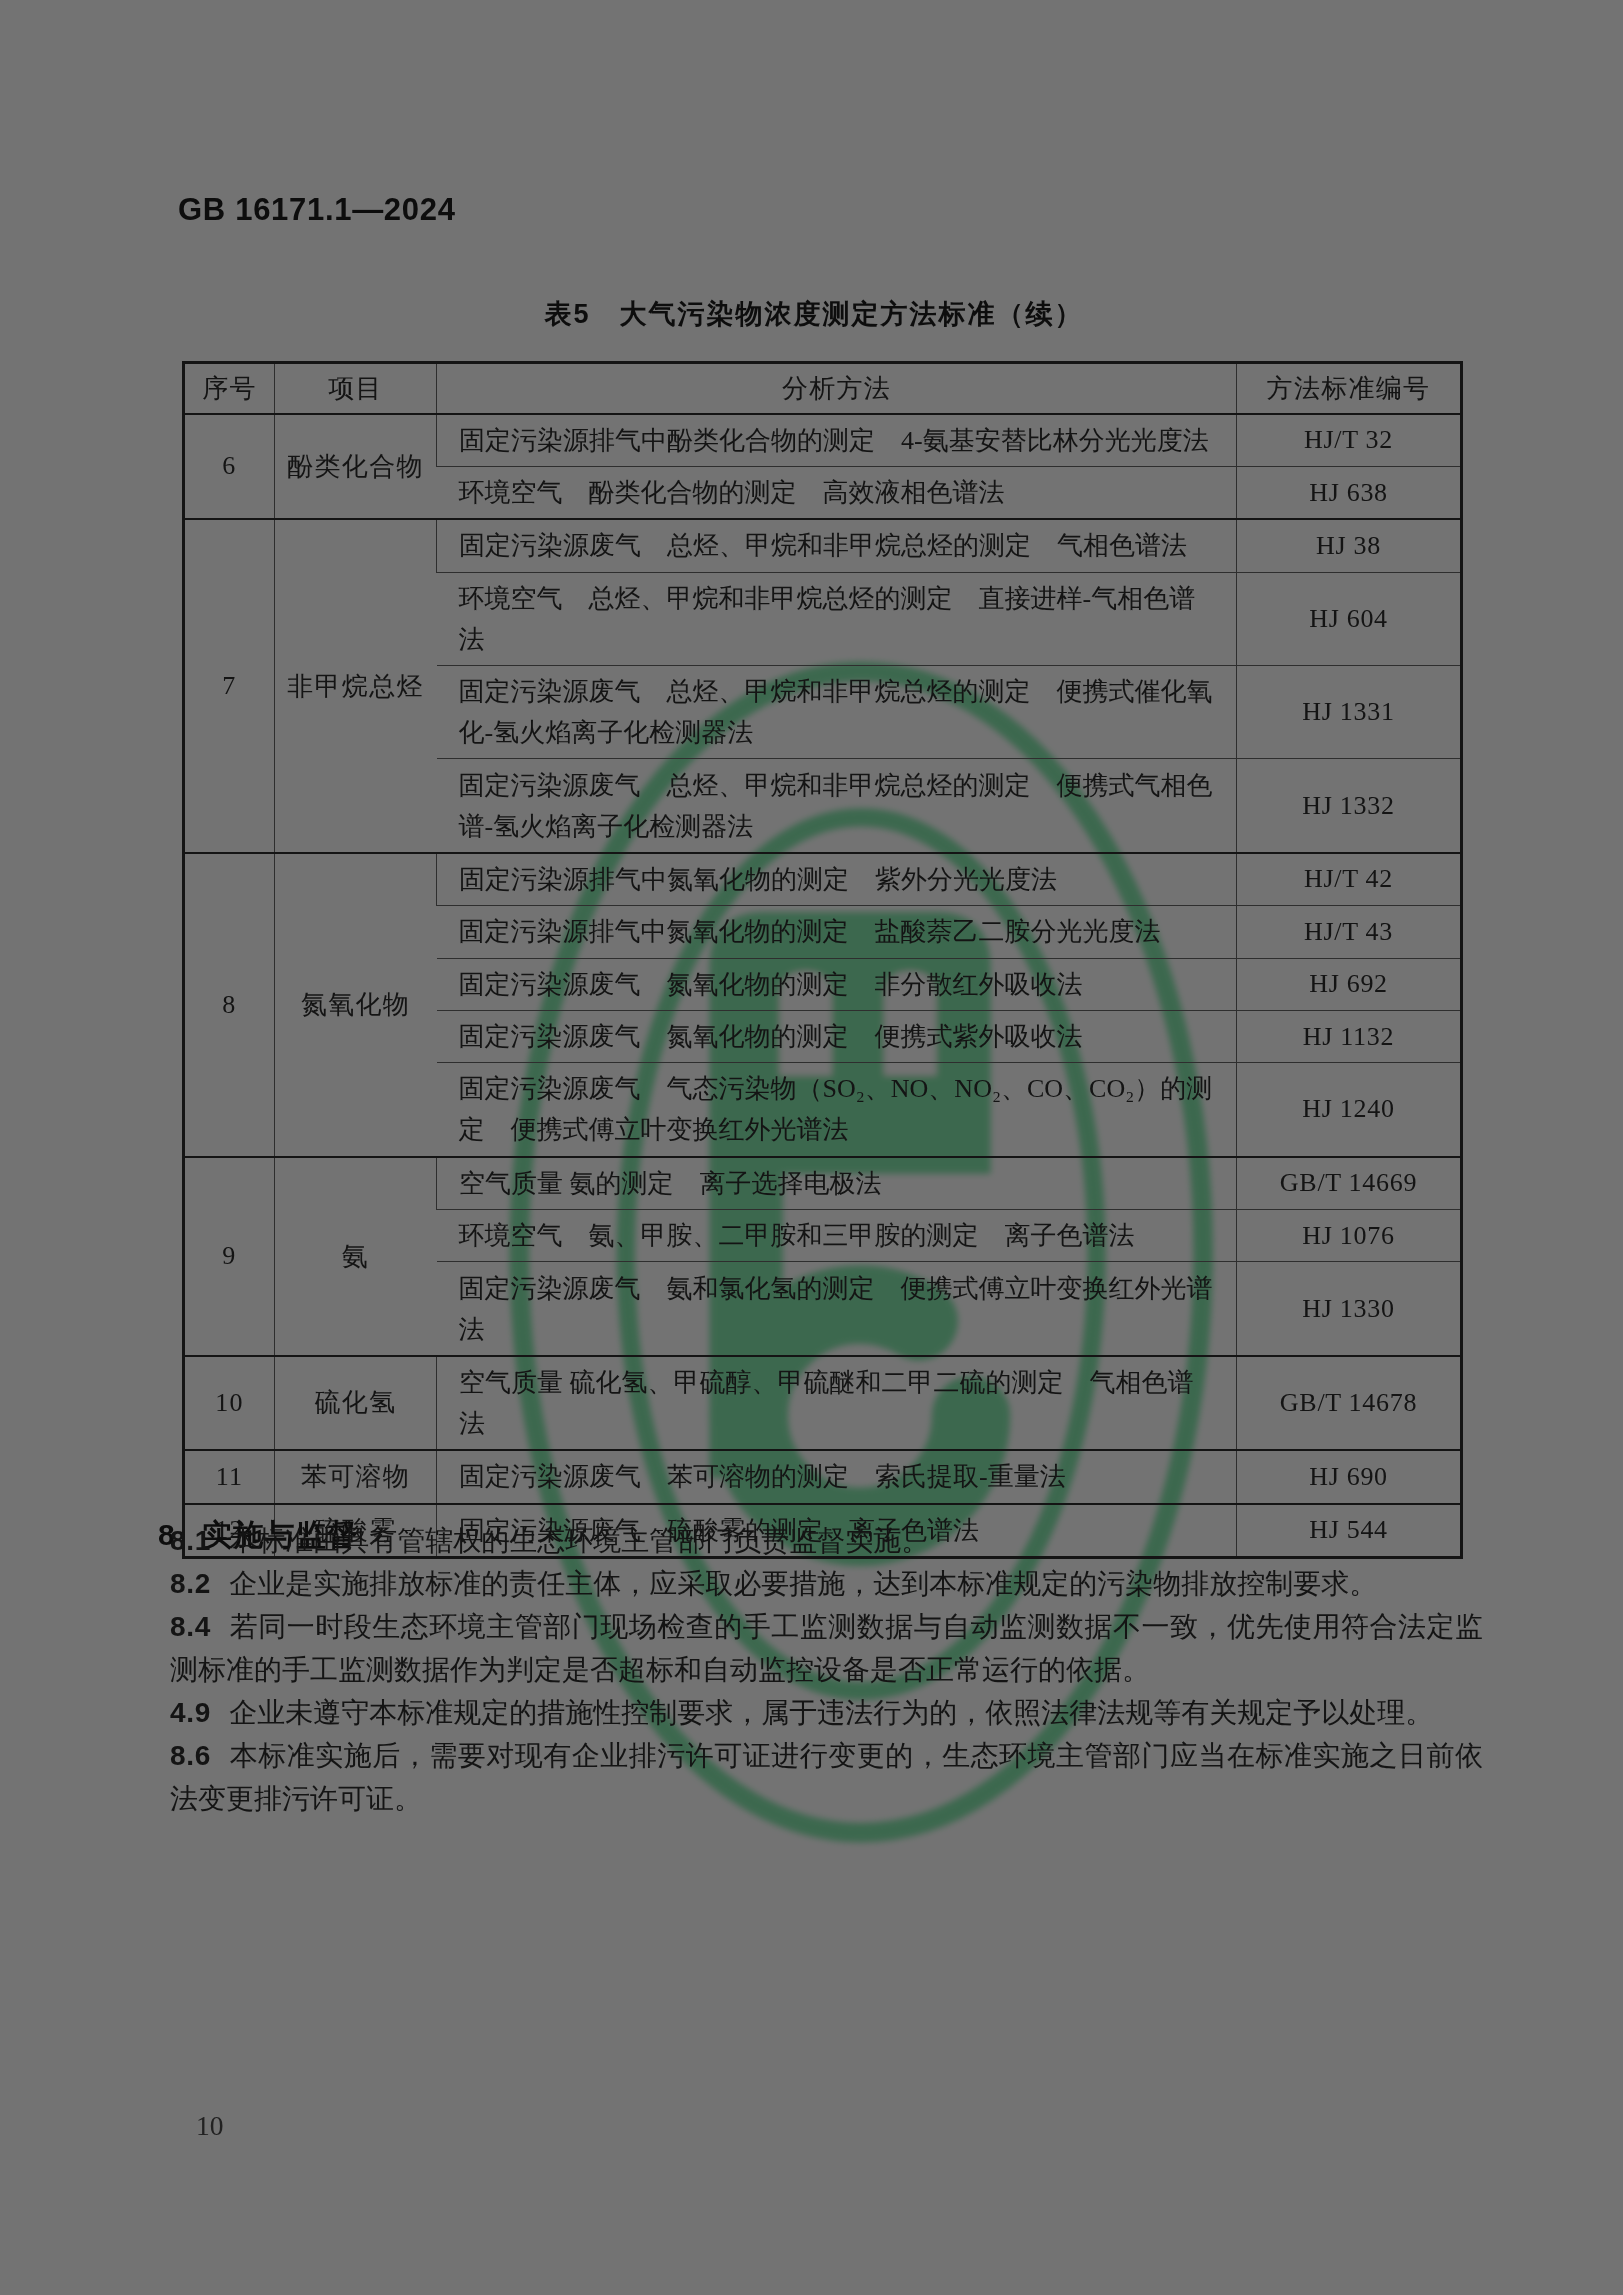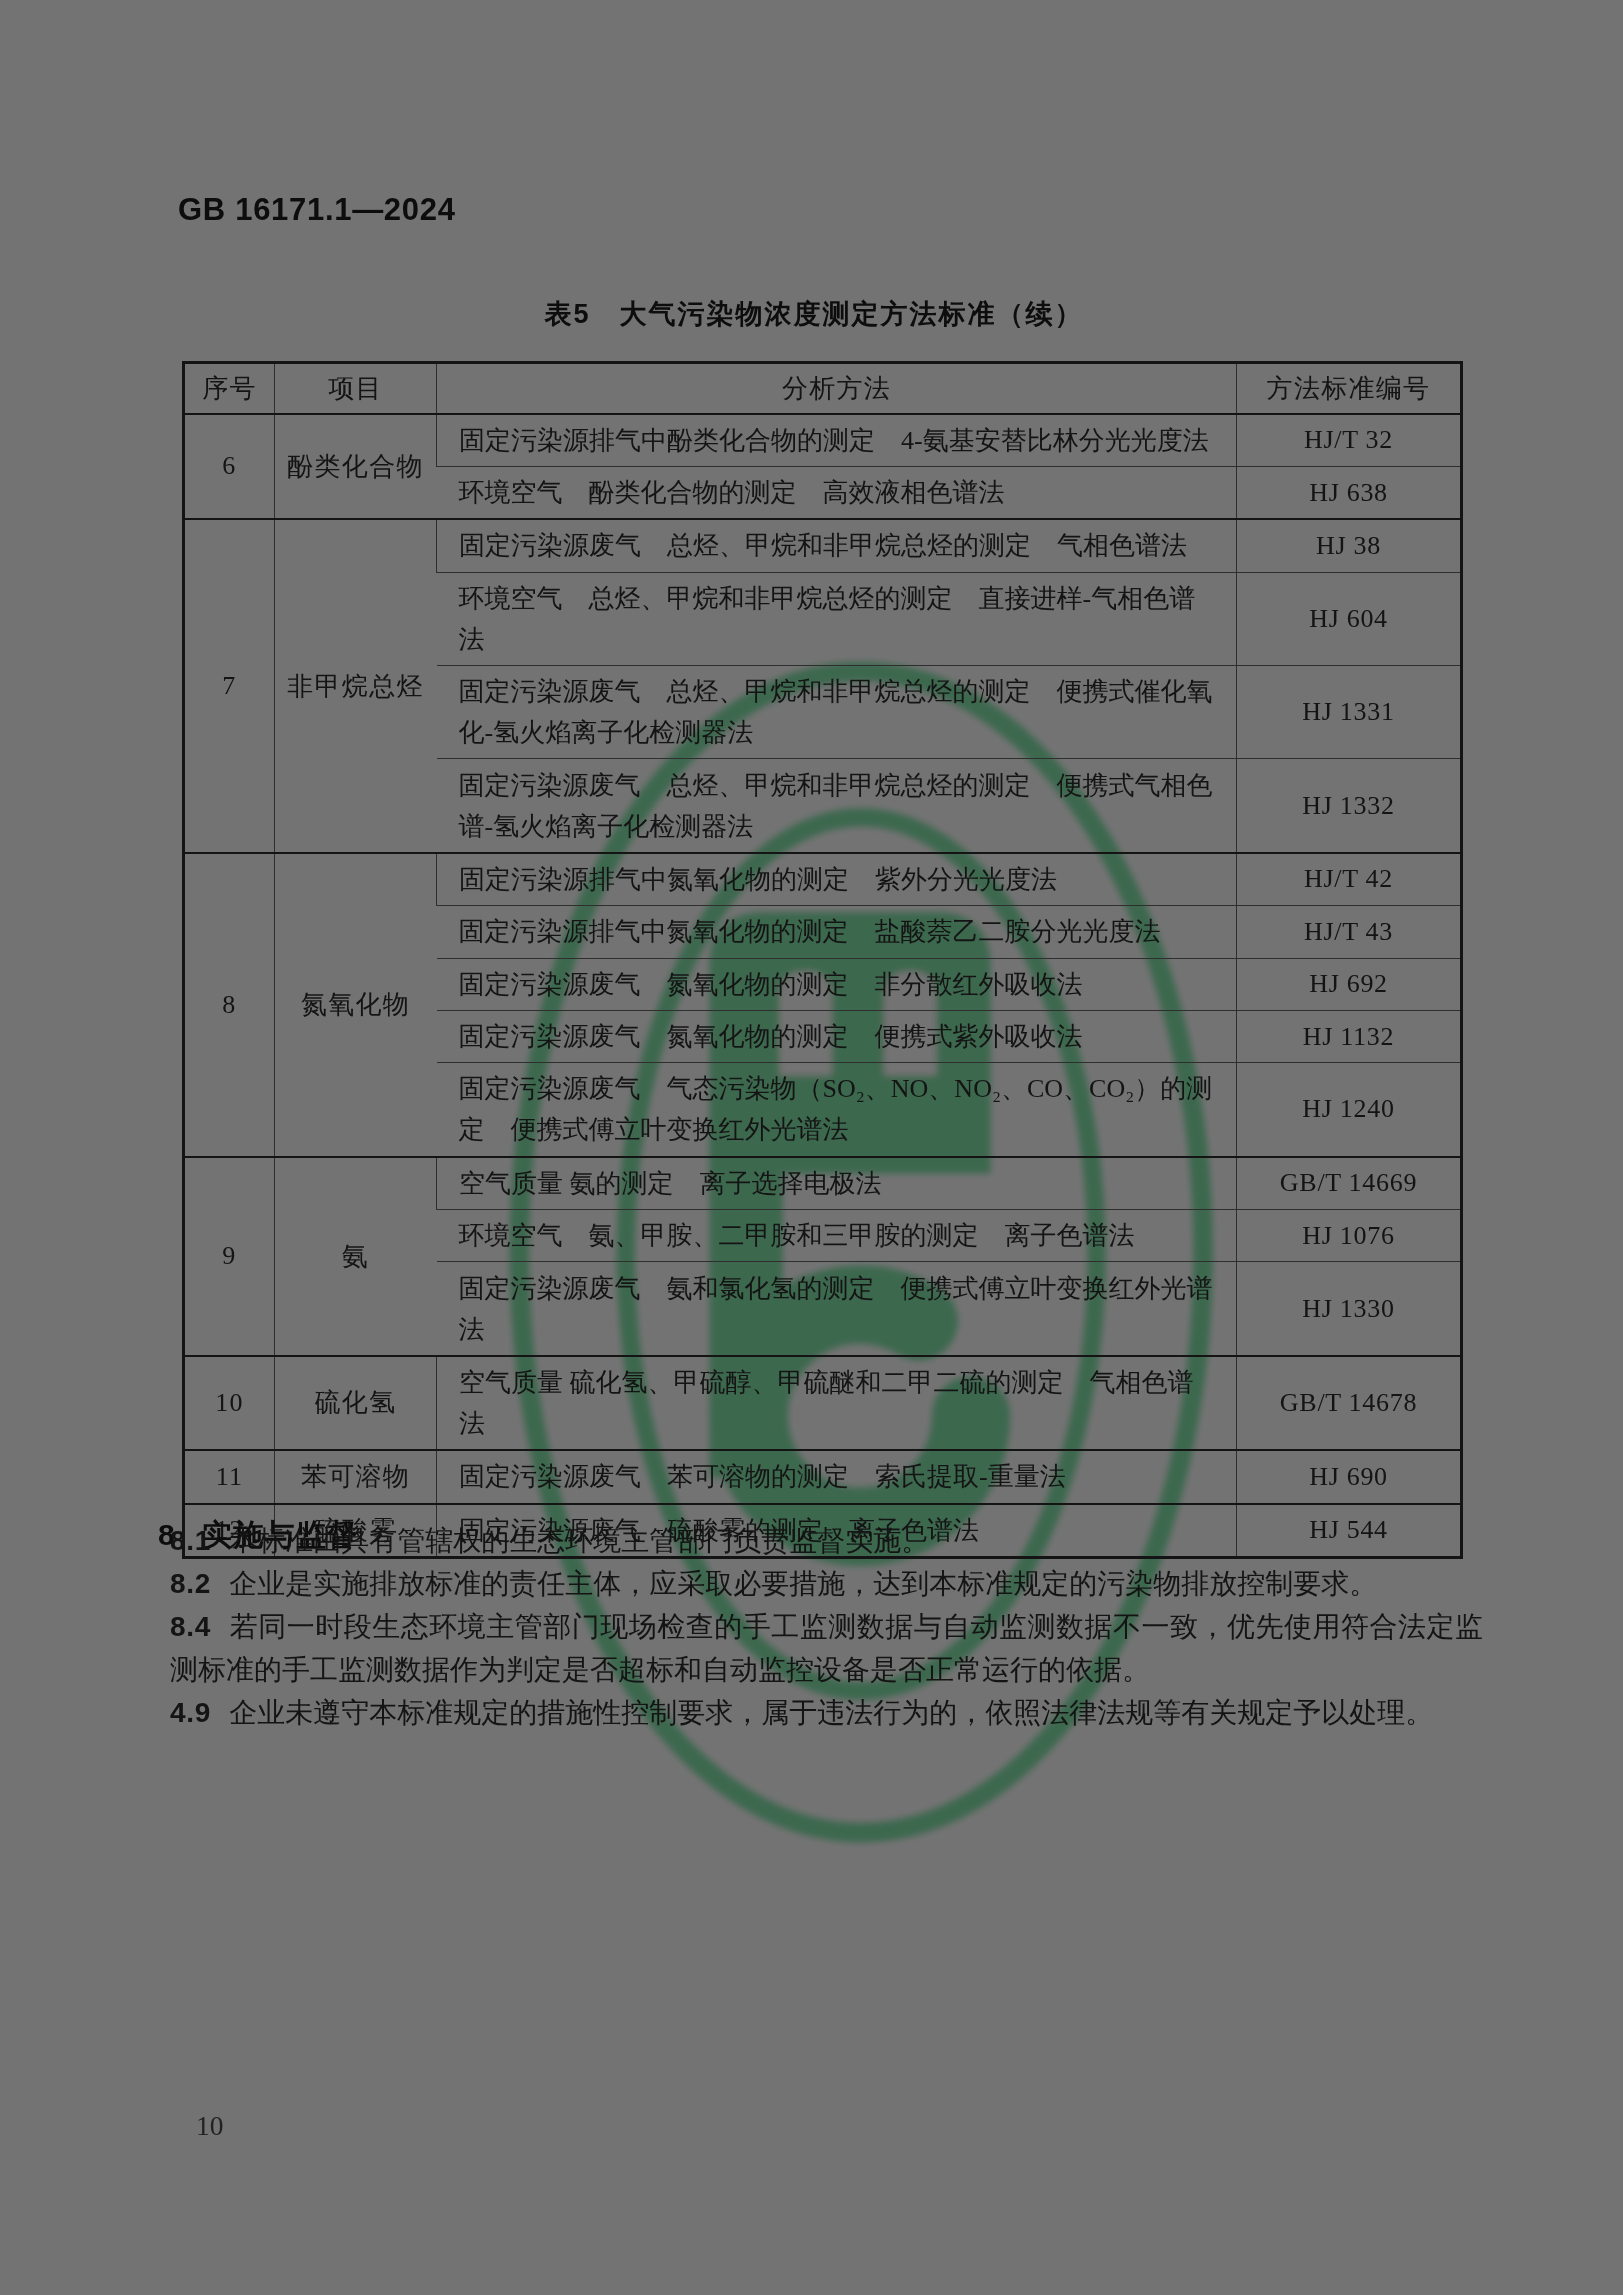--- a/index.html
+++ b/index.html
@@ -168,18 +168,19 @@
   </table>
 
   <div class="section-heading">
     <span class="sec-no">8</span><span>实施与监督</span>
   </div>
   <div class="clauses" id="clauses">
       <p><span class="clause-no">8.1</span><span>本标准由具有管辖权的生态环境主管部门负责监督实施。</span></p>
       <p><span class="clause-no">8.2</span><span>企业是实施排放标准的责任主体，应采取必要措施，达到本标准规定的污染物排放控制要求。</span></p>
       <p><span class="clause-no">8.4</span><span>若同一时段生态环境主管部门现场检查的手工监测数据与自动监测数据不一致，优先使用符合法定监测标准的手工监测数据作为判定是否超标和自动监控设备是否正常运行的依据。</span></p>
       <p><span class="clause-no">4.9</span><span>企业未遵守本标准规定的措施性控制要求，属于违法行为的，依照法律法规等有关规定予以处理。</span></p>
+      <p><span class="clause-no">8.6</span><span>本标准实施后，需要对现有企业排污许可证进行变更的，生态环境主管部门应当在标准实施之日前依法变更排污许可证。</span></p>
     </div>
 
   <div class="page-number">10</div>
 
 </div>
 
 
 </body></html>

